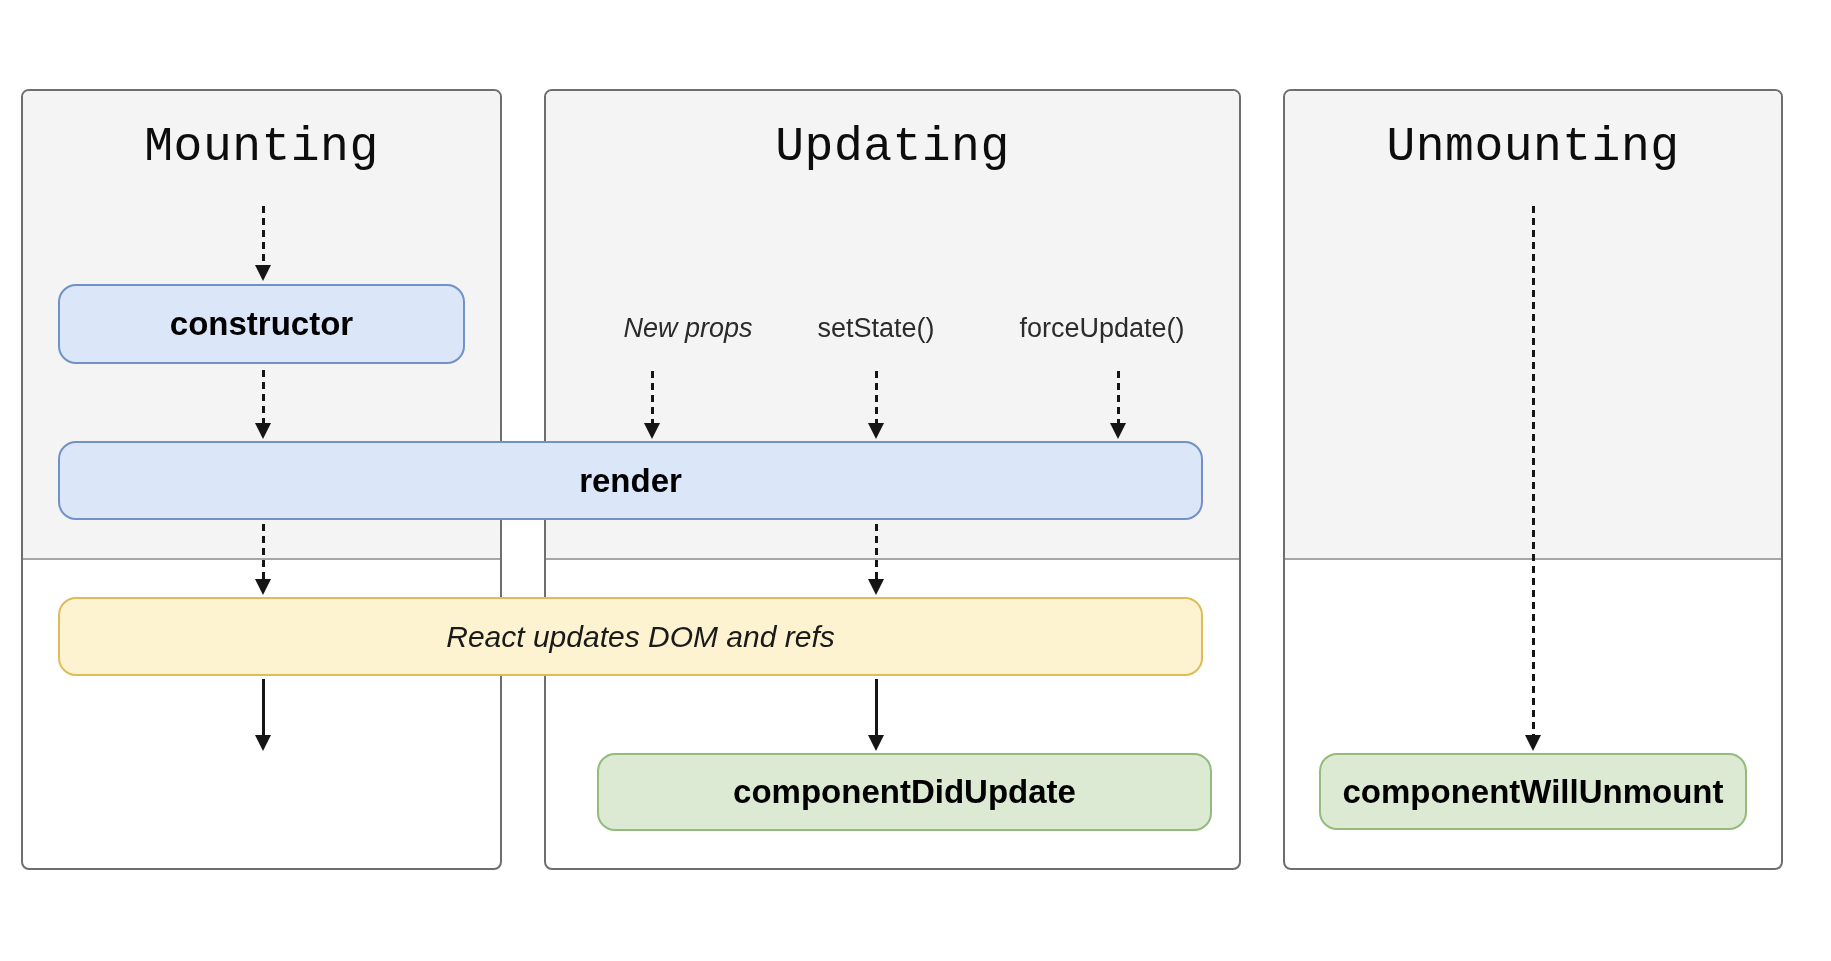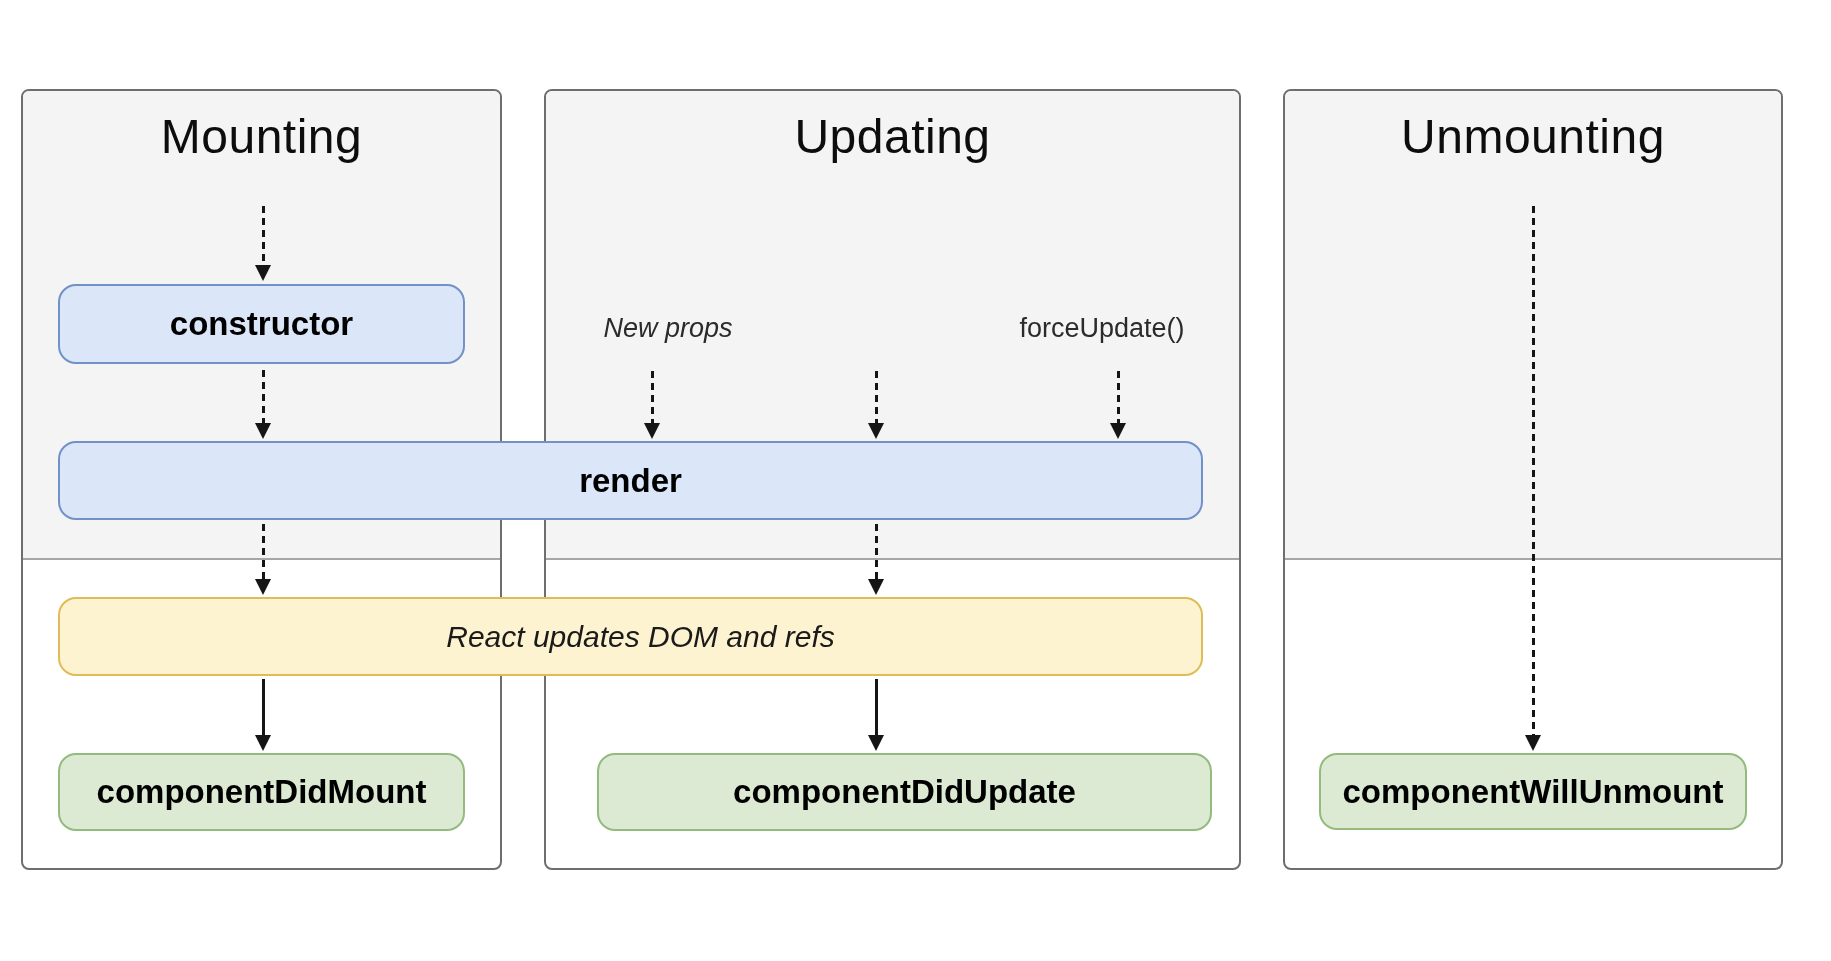--- a/index.html
+++ b/index.html
@@ -16,33 +16,33 @@
   .panel-mounting{left:21px;width:477px;}
   .panel-updating{left:544px;width:693px;}
   .panel-unmounting{left:1283px;width:496px;}
   .phase-top{
     position:absolute;left:0;top:0;width:100%;height:467px;
     background:var(--panel_fill_top,#f4f4f5);
     border-bottom:2px solid var(--divider,#a6a6a6);
   }
   
   .col-title{
-    position:absolute;top:111px;height:52px;line-height:52px;
+    position:absolute;top:121px;height:52px;line-height:52px;
     font-size:48px;font-weight:400;text-align:center;color:#0d0d0d;
-    z-index:4;margin:0;letter-spacing:0.5px;
+    z-index:4;margin:0;letter-spacing:0.5px;font-family:Liberation Mono, monospace;
   }
   .title-mounting{left:21px;width:481px;}
   .title-updating{left:544px;width:697px;}
   .title-unmounting{left:1283px;width:500px;}
   
   .trigger{
     position:absolute;top:311px;height:34px;line-height:34px;
     font-size:27px;color:#2b2b2b;text-align:center;z-index:4;width:260px;
   }
-  .trigger-new-props{left:538px;font-style:italic;}
+  .trigger-new-props{left:558px;font-style:italic;}
   .trigger-set-state{left:746px;}
   .trigger-force-update{left:972px;}
   
   .node{
     position:absolute;z-index:3;display:flex;align-items:center;justify-content:center;
     border-radius:18px;border:2px solid;box-sizing:border-box;
     font-size:33px;font-weight:bold;color:#000;
   }
   .node-blue{background:var(--blue_fill,#dbe6f8);border-color:var(--blue_border,#7191c7);}
   .node-green{background:var(--green_fill,#dcead4);border-color:var(--green_border,#94bb7c);}
@@ -96,20 +96,21 @@
   </section>
   <section class="panel panel-unmounting">
     <div class="phase-top"></div>
   </section>
 
   <h2 class="col-title title-mounting">Mounting</h2>
   <h2 class="col-title title-updating">Updating</h2>
   <h2 class="col-title title-unmounting">Unmounting</h2>
 
   <div class="trigger trigger-new-props">New props</div>
+  <div class="trigger trigger-set-state">setState()</div>
   <div class="trigger trigger-force-update">forceUpdate()</div>
 
   <div class="arrow dashed ar-m1">
     <div class="shaft"></div>
     <div class="head"></div>
   </div>
   <div class="arrow dashed ar-m2">
     <div class="shaft"></div>
     <div class="head"></div>
   </div>
@@ -144,17 +145,16 @@
   </div>
 
   <div class="arrow dashed ar-w1">
     <div class="shaft"></div>
     <div class="head"></div>
   </div>
 
   <div class="node node-blue node-constructor">constructor</div>
   <div class="node node-blue node-render">render</div>
   <div class="node node-yellow node-react-updates">React updates DOM and refs</div>
-  <div class="node node-green node-cdm">componentDidMount</div>
   <div class="node node-green node-cdu">componentDidUpdate</div>
   <div class="node node-green node-cwu">componentWillUnmount</div>
 
 </div>
 
 </body></html>

